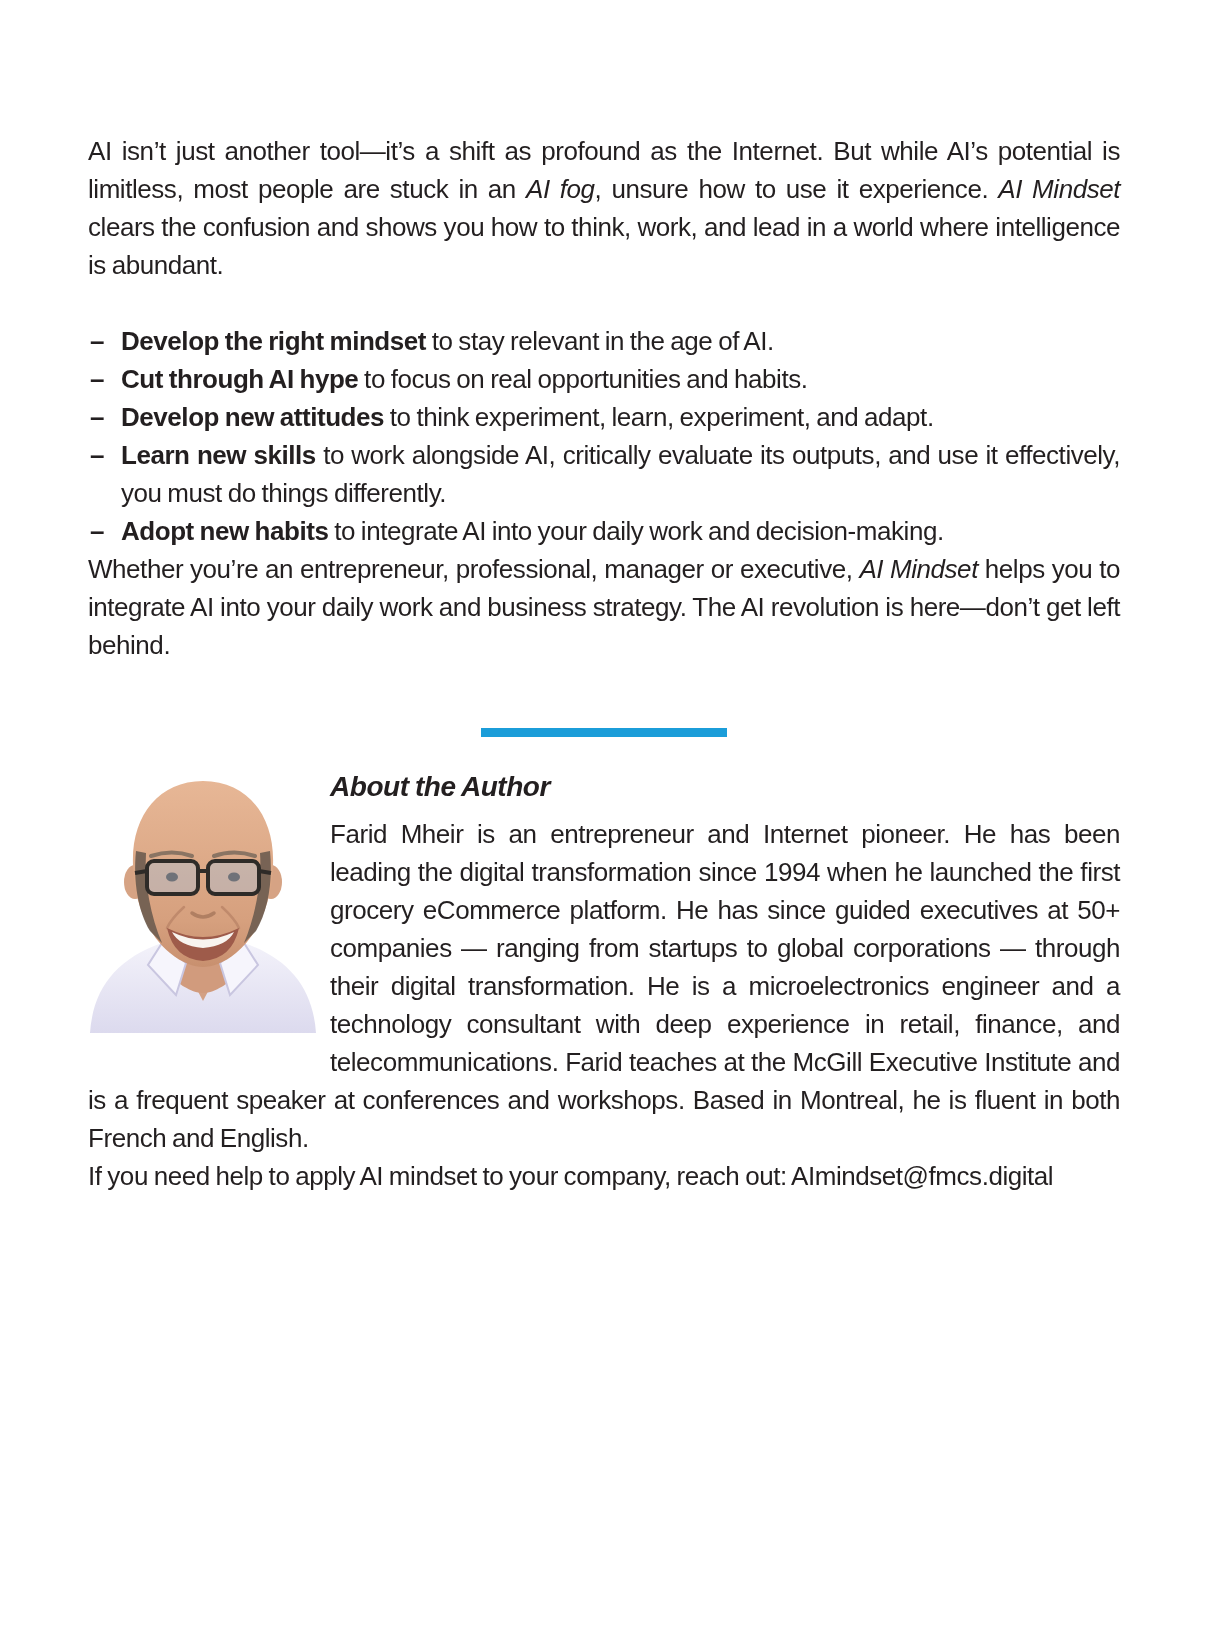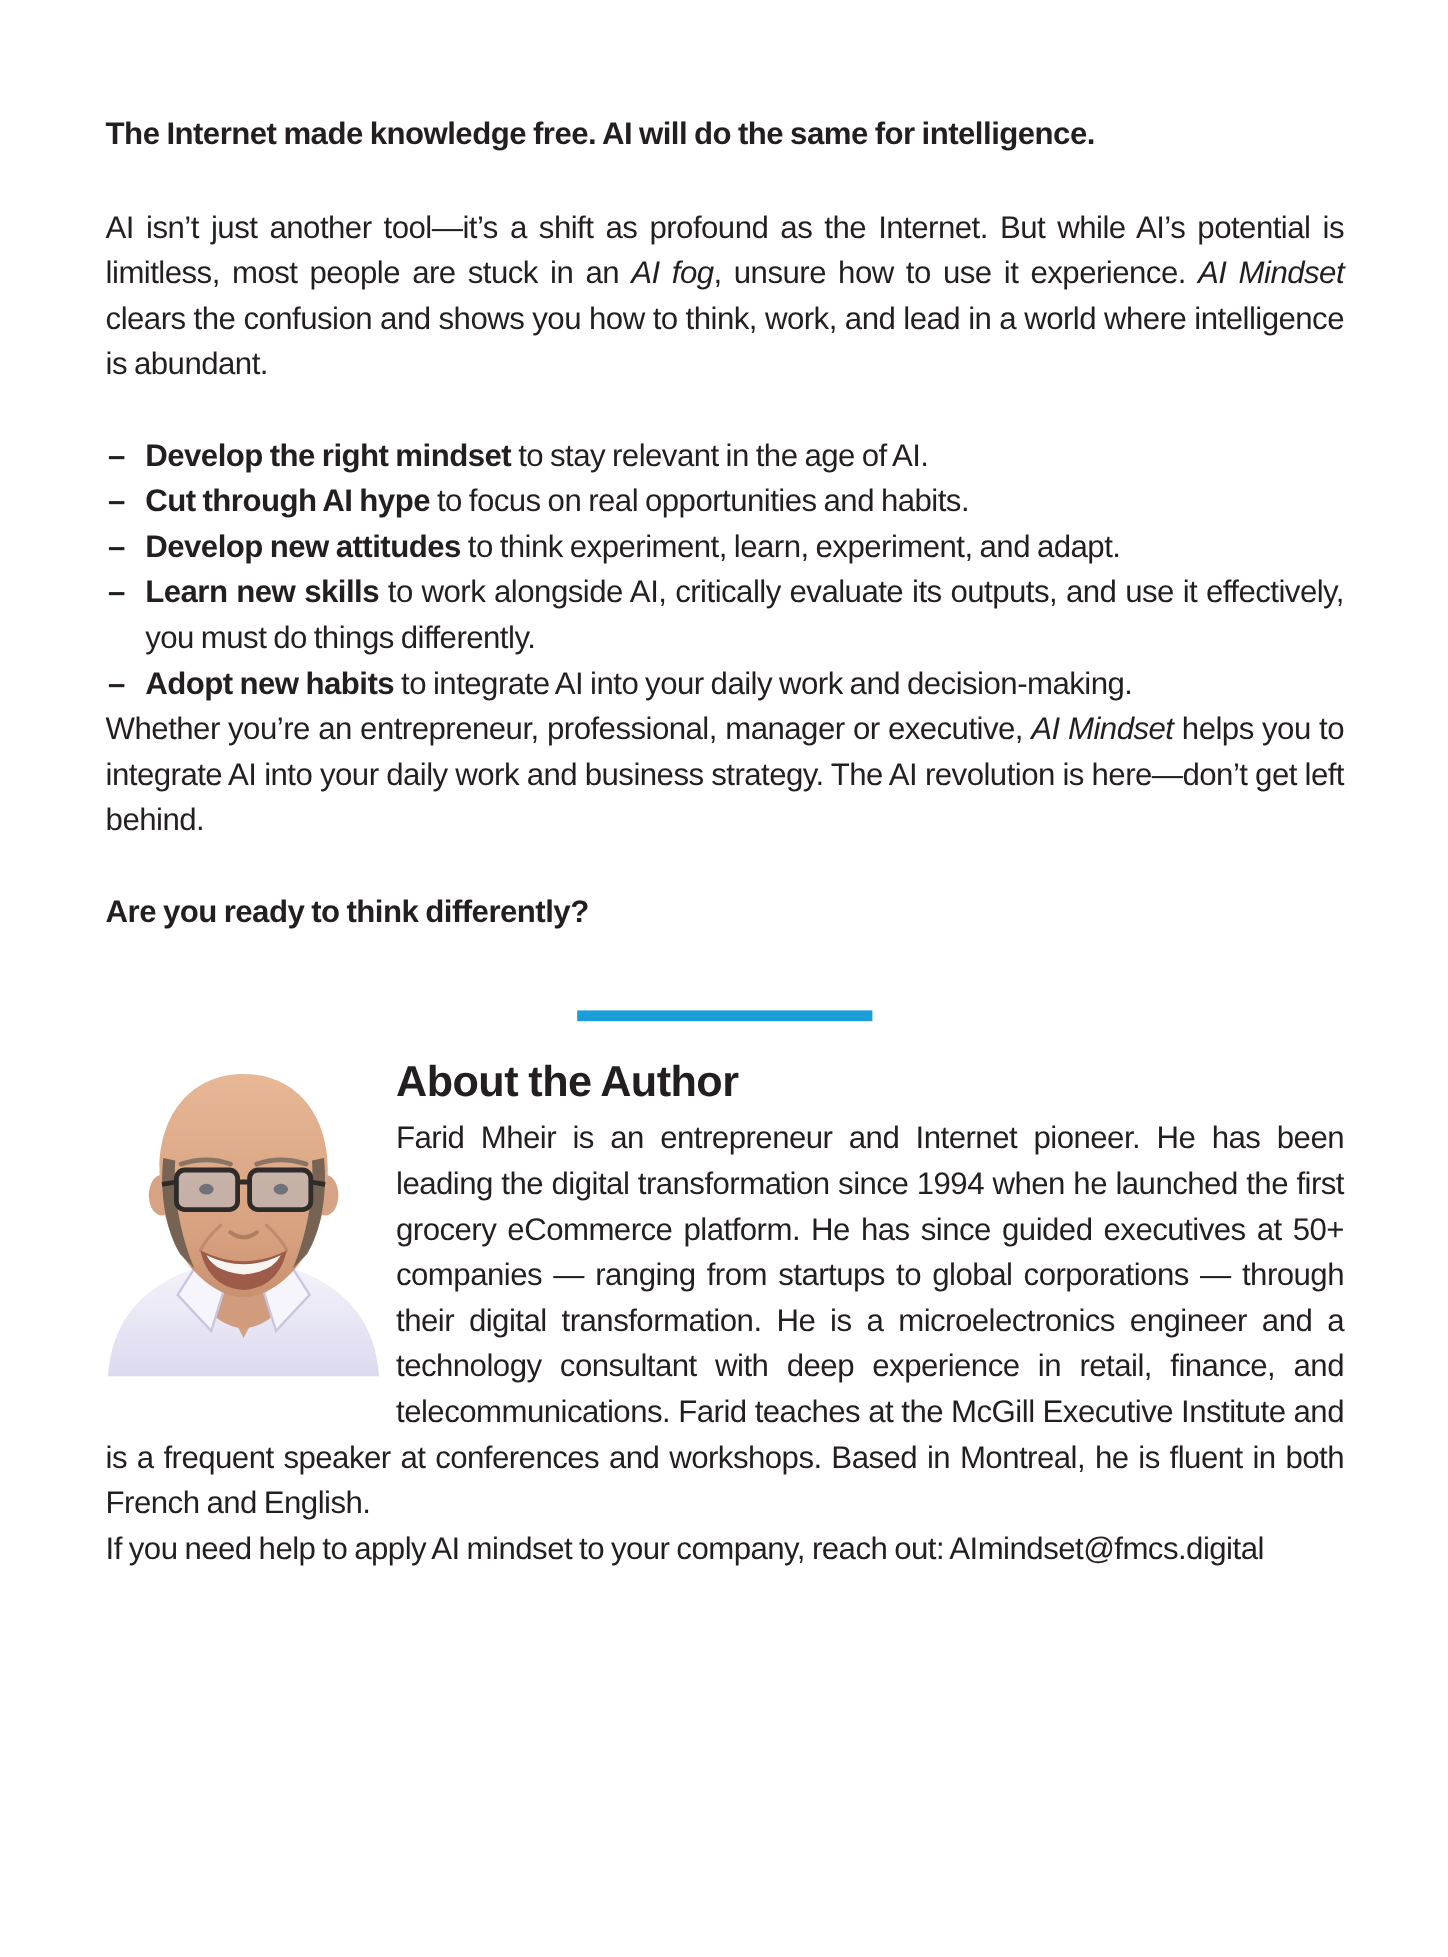--- a/index.html
+++ b/index.html
@@ -41,47 +41,46 @@
     background:#1b9dd9;
   }
   .about{ margin-top:28px; }
   .about-photo{
     float:left;
     width:242px;height:268px;
     margin:0 0 36px 0;
   }
   .about-photo svg{display:block;}
   .about-heading{
-    font-size:36px;font-weight:700;line-height:44px;
+    font-size:28px;font-weight:700;line-height:44px;
     margin:4px 0 6px 0;
+    font-style:italic;
   }
   .bio{ text-align:justify; }
   .contact{ text-align:justify; }
   i{font-style:italic;}
 </style>
 </head>
 <body>
 
 <div class="page">
 
-  <p class="headline-bold">The Internet made knowledge free. AI will do the same for intelligence.</p>
 
   <p class="para intro"><span>AI isn’t just another tool—it’s a shift as profound as the Internet. But while AI’s potential is limitless, most people are stuck in an </span><i>AI fog</i><span>, unsure how to use it experience. </span><i>AI Mindset</i><span> clears the confusion and shows you how to think, work, and lead in a world where intelligence is abundant.</span></p>
 
   <div class="bullets">
     <div class="bullet"><span class="dash">–</span><b>Develop the right mindset</b><span> to stay relevant in the age of AI.</span></div>
     <div class="bullet"><span class="dash">–</span><b>Cut through AI hype</b><span> to focus on real opportunities and habits.</span></div>
     <div class="bullet"><span class="dash">–</span><b>Develop new attitudes</b><span> to think experiment, learn, experiment, and adapt.</span></div>
     <div class="bullet"><span class="dash">–</span><b>Learn new skills</b><span> to work alongside AI, critically evaluate its outputs, and use it effectively, you must do things differently.</span></div>
     <div class="bullet"><span class="dash">–</span><b>Adopt new habits</b><span> to integrate AI into your daily work and decision-making.</span></div>
   </div>
 
   <p class="para closing"><span>Whether you’re an entrepreneur, professional, manager or executive, </span><i>AI Mindset</i><span> helps you to integrate AI into your daily work and business strategy. The AI revolution is here—don’t get left behind.</span></p>
 
-  <p class="question">Are you ready to think differently?</p>
 
   <div class="divider" style="background: rgb(27, 157, 217);"></div>
 
   <div class="about">
     <div class="about-photo">
       <svg width="230" height="268" viewBox="0 0 230 268" xmlns="http://www.w3.org/2000/svg">
         <defs>
           <linearGradient id="skin" x1="0" y1="0" x2="0" y2="1">
             <stop offset="0" stop-color="#e7b796"></stop>
             <stop offset="0.75" stop-color="#d6a07e"></stop>

